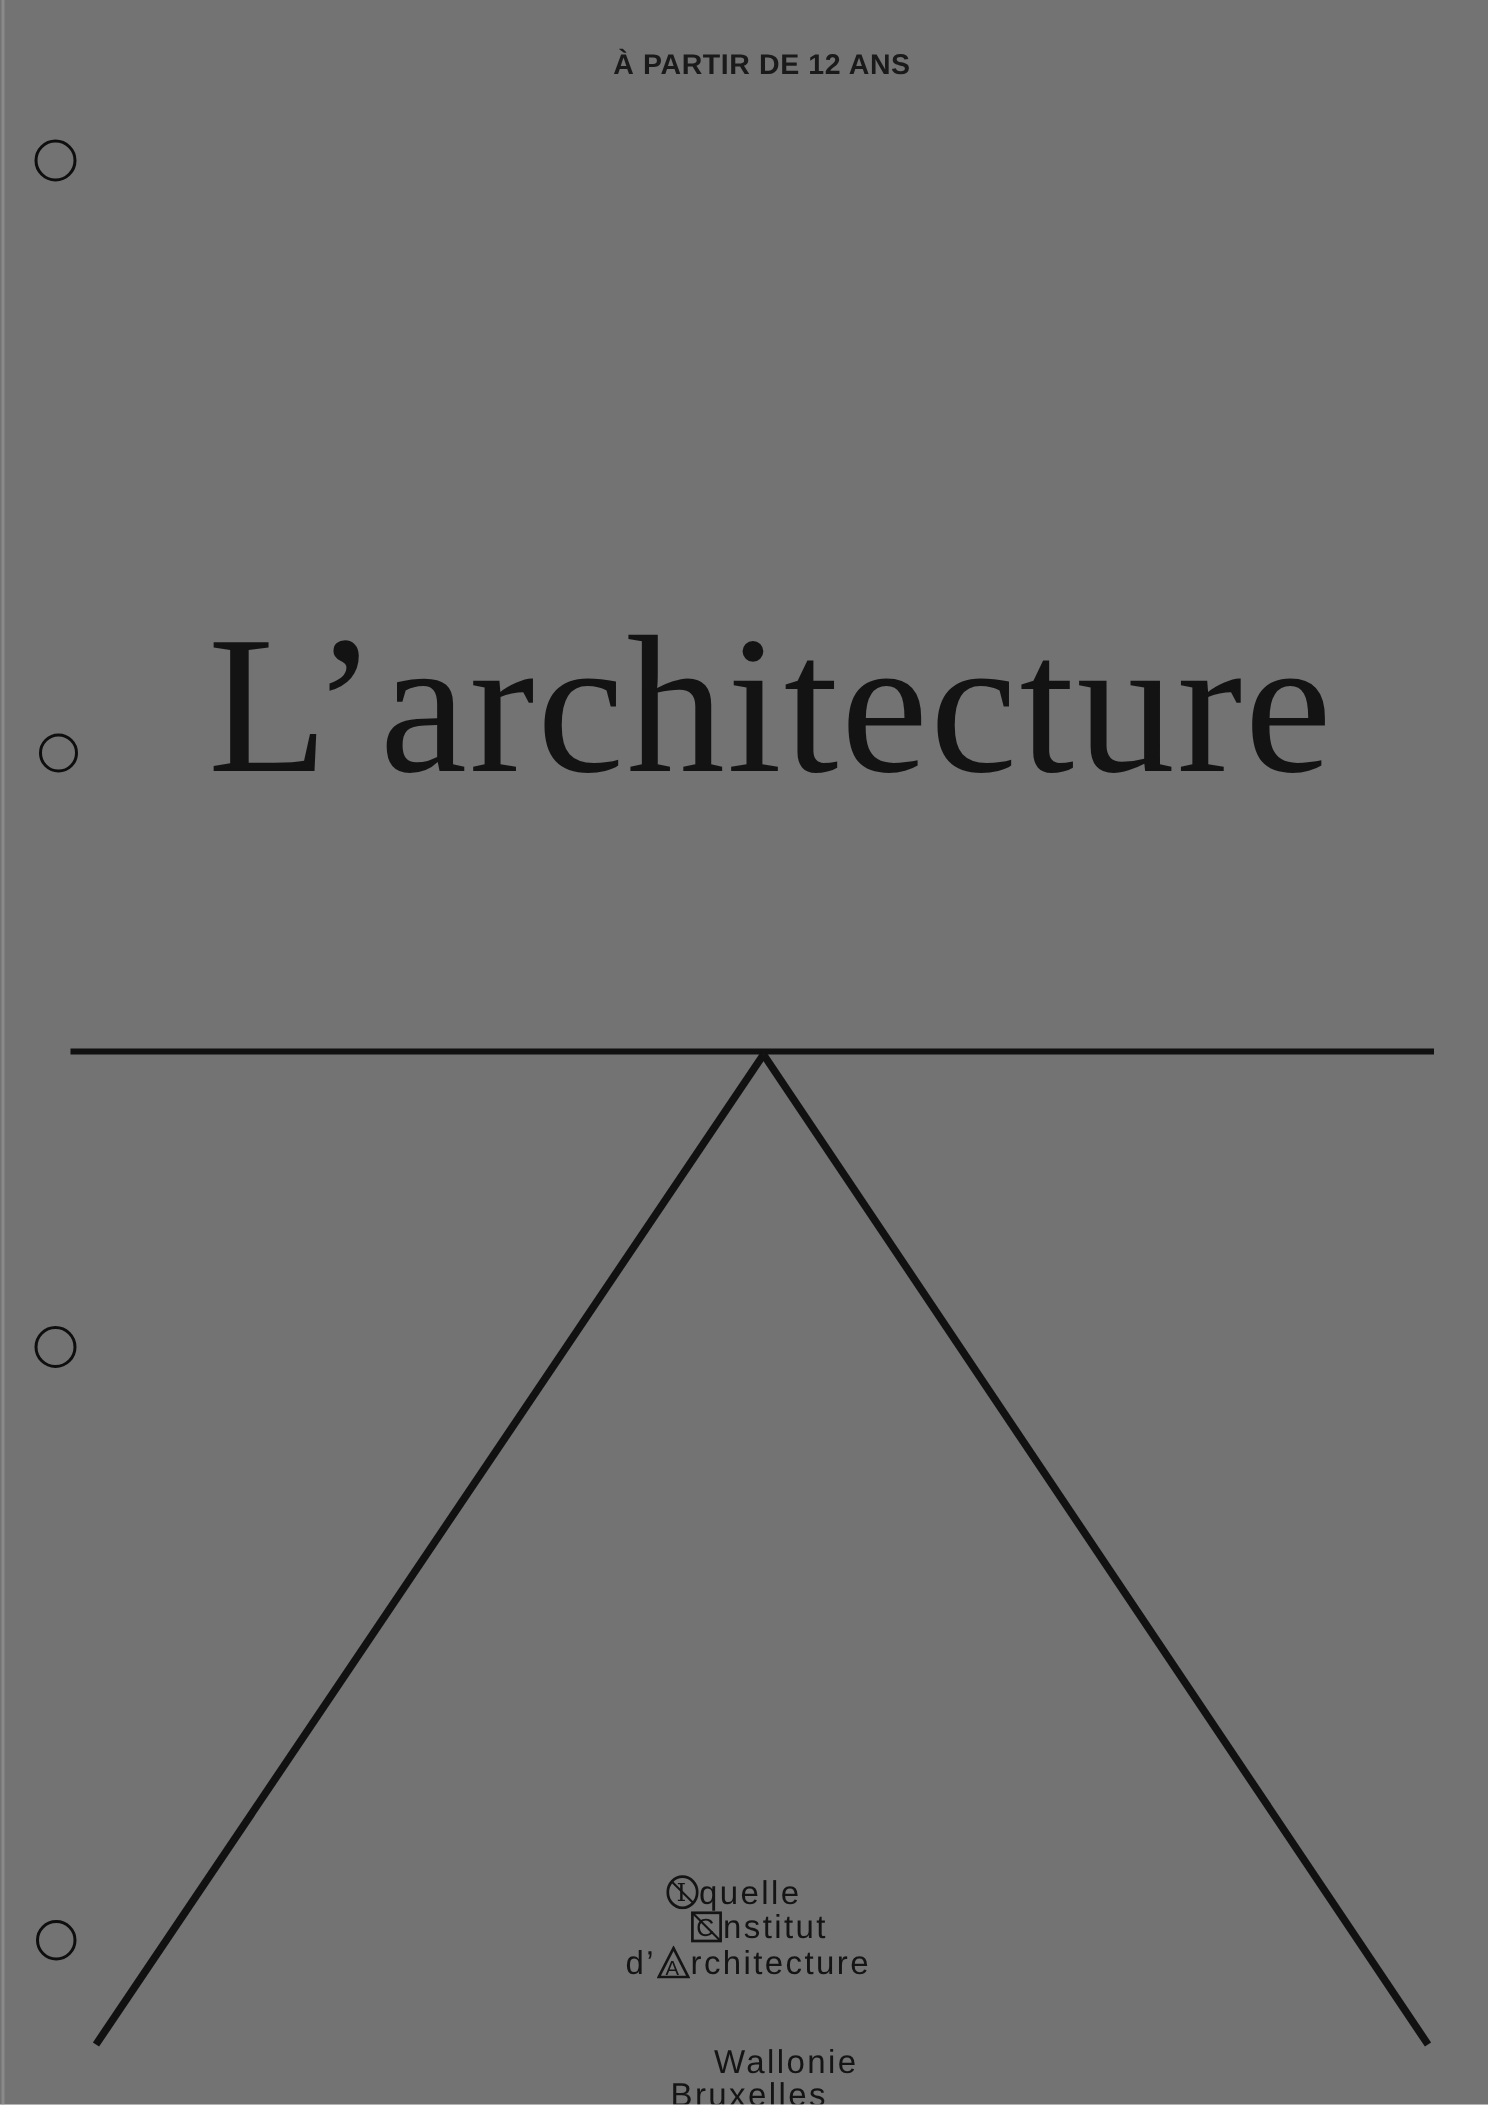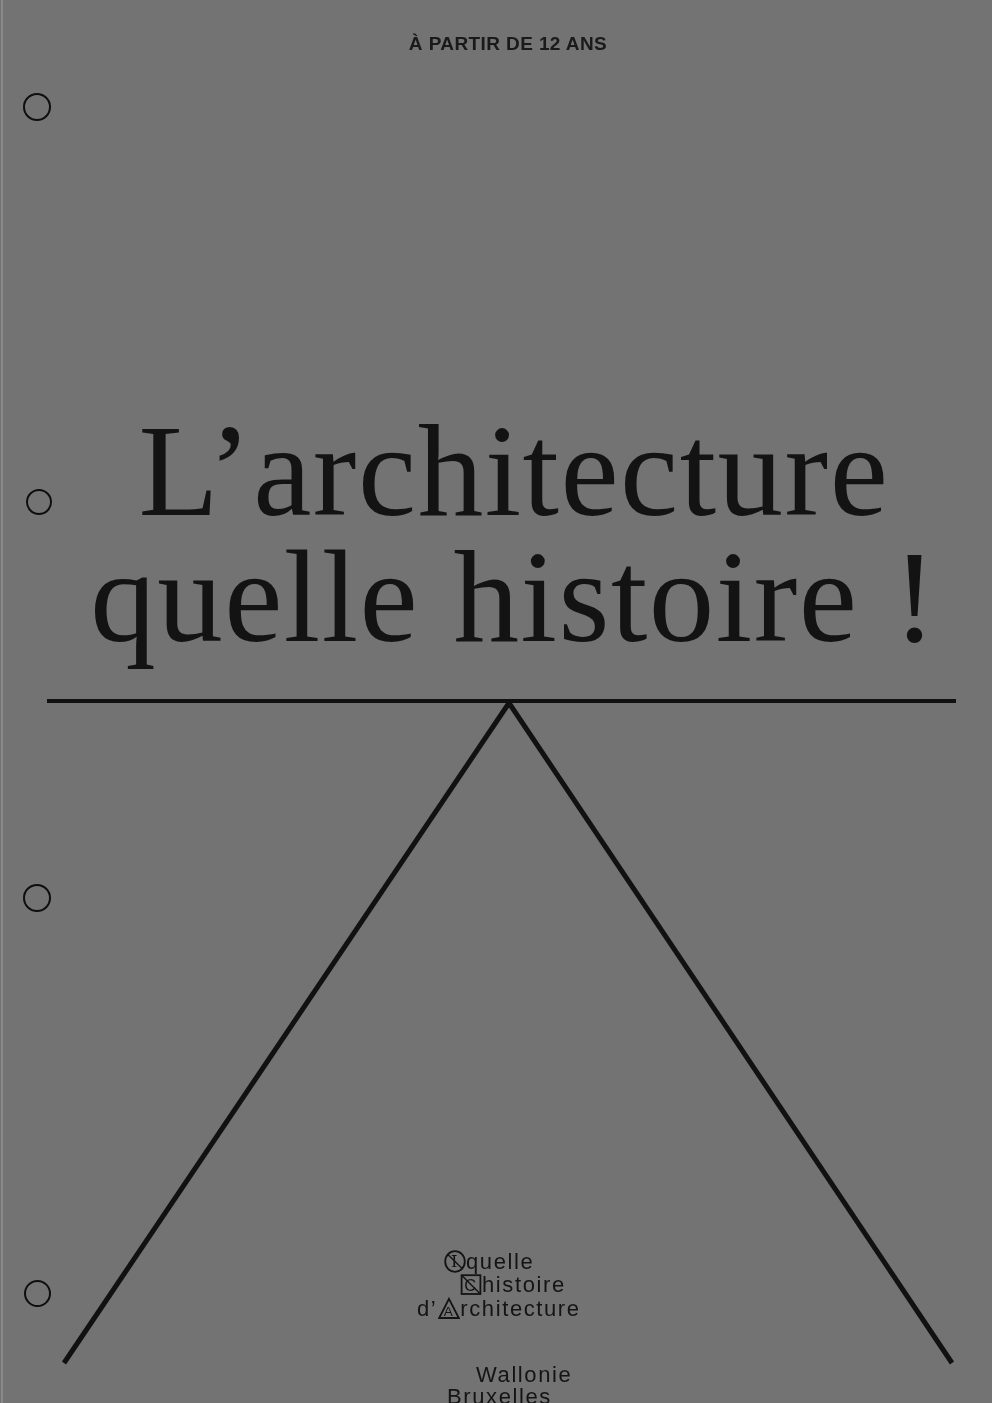--- a/index.html
+++ b/index.html
@@ -95,21 +95,20 @@
 
   <div class="age-notice">À PARTIR DE 12 ANS</div>
 
   <div class="punch-hole h1"></div>
   <div class="punch-hole h2"></div>
   <div class="punch-hole h3"></div>
   <div class="punch-hole h4"></div>
 
   <div class="title">
     <div>L’architecture</div>
-    <div>quelle histoire !</div>
   </div>
 
   <svg class="graphic" viewBox="0 0 992 1403" xmlns="http://www.w3.org/2000/svg">
     <line x1="47" y1="701" x2="956" y2="701" stroke="#111111" stroke-width="4"></line>
     <line x1="509" y1="703" x2="64" y2="1363" stroke="#111111" stroke-width="5"></line>
     <line x1="509" y1="703" x2="952" y2="1363" stroke="#111111" stroke-width="5"></line>
   </svg>
 
   <div class="logo">
     <div class="logo-line l1">
@@ -117,21 +116,21 @@
         <ellipse cx="11" cy="11.5" rx="9.8" ry="10.4" fill="none" stroke="#141414" stroke-width="1.8"></ellipse>
         <line x1="3.6" y1="4.2" x2="18.4" y2="18.8" stroke="#141414" stroke-width="1.4"></line>
         <text x="11" y="17.4" text-anchor="middle" font-size="16.5">I</text>
       </svg><span>quelle</span>
     </div>
     <div class="logo-line l2">
       <svg class="mark mark-square" viewBox="0 0 22 23">
         <rect x="1.6" y="2.2" width="18.8" height="18.8" fill="none" stroke="#141414" stroke-width="1.8"></rect>
         <line x1="1.6" y1="2.2" x2="20.4" y2="21" stroke="#141414" stroke-width="1.4"></line>
         <text x="11" y="17.6" text-anchor="middle" font-size="16.5">C</text>
-      </svg><span>histoire</span>
+      </svg><span>nstitut</span>
     </div>
     <div class="logo-line l3">
       <span>d’</span><svg class="mark mark-triangle" viewBox="0 0 22 23">
         <path d="M11 1.8 L20.8 21 L1.2 21 Z" fill="none" stroke="#141414" stroke-width="1.8"></path>
         <text x="11" y="19.4" text-anchor="middle" font-size="13.5">A</text>
       </svg><span>rchitecture</span>
     </div>
     <div class="logo-line l4">Wallonie</div>
     <div class="logo-line l5">Bruxelles</div>
   </div>

